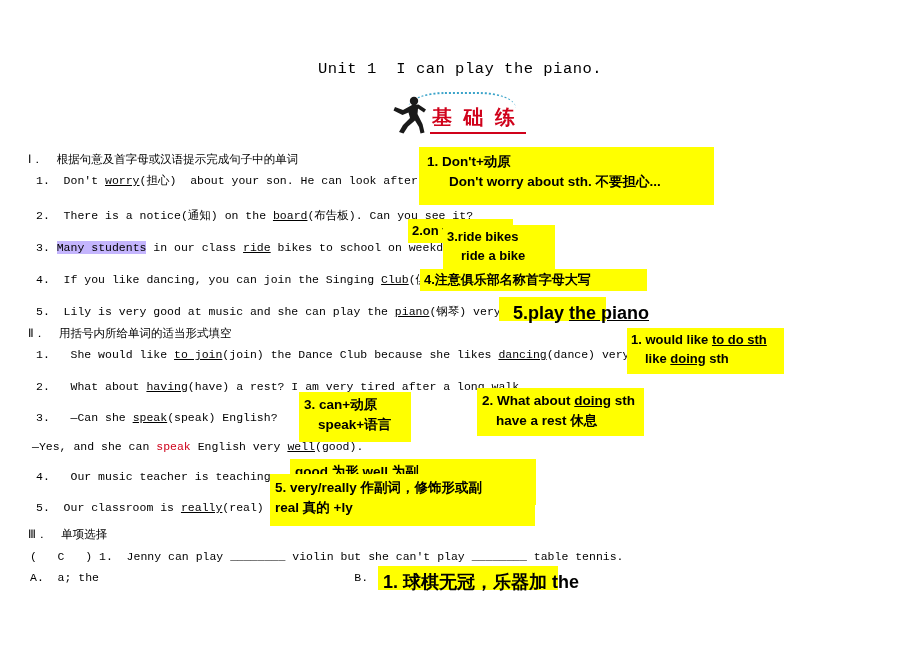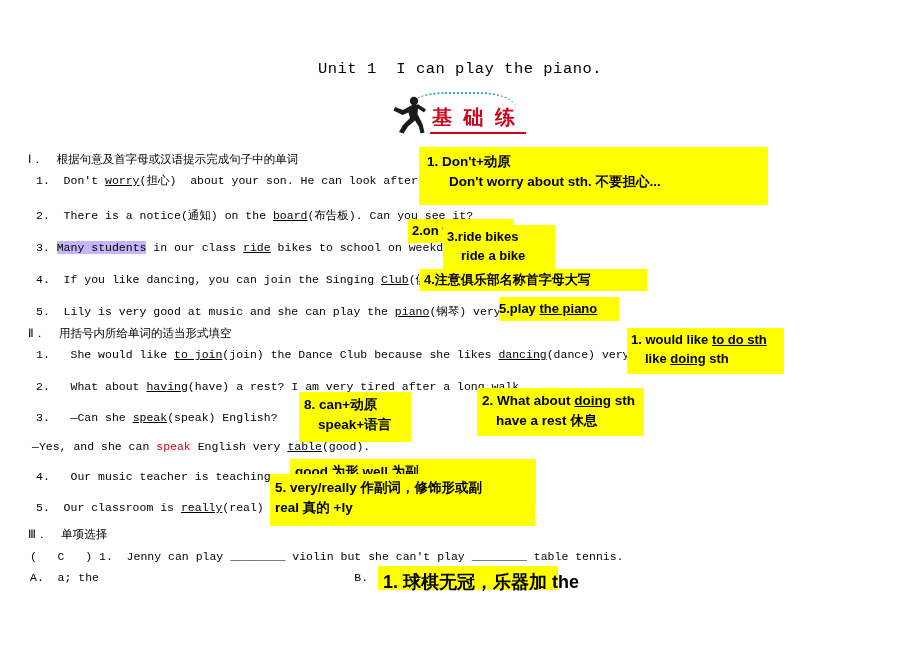--- a/index.html
+++ b/index.html
@@ -147,66 +147,66 @@
   <div class="line" style="left:36px; top:305px;">5.  Lily is very good at music and she can play the <span class="u">piano</span>(钢琴) very well.</div>
 
   <div class="sec-head" style="left:28px; top:326px;">Ⅱ．  用括号内所给单词的适当形式填空</div>
 
   <div class="line" style="left:36px; top:348px;">1.   She would like <span class="u">to join</span>(join) the Dance Club because she likes <span class="u">dancing</span>(dance) very much.</div>
 
   <div class="line" style="left:36px; top:380px;">2.   What about <span class="u">having</span>(have) a rest? I am very tired after a long walk.</div>
 
   <div class="line" style="left:36px; top:411px;">3.   —Can she <span class="u">speak</span>(speak) English?</div>
 
-  <div class="line" style="left:32px; top:440px;">—Yes, and she can <span class="red">speak</span> English very <span class="u">table</span>(good).</div>
+  <div class="line" style="left:32px; top:440px;">—Yes, and she can <span class="red">speak</span> English very <span class="u">well</span>(good).</div>
 
   <div class="line" style="left:36px; top:470px;">4.   Our music teacher is teaching us <span class="u">to play</span>(play) the piano.</div>
 
   <div class="line" style="left:36px; top:501px;">5.  Our classroom is <span class="u">really</span>(real) big.</div>
 
   <div class="sec-head" style="left:28px; top:527px;">Ⅲ．  单项选择</div>
 
   <div class="line" style="left:30px; top:550px;">(   C   ) 1.  Jenny can play ________ violin but she can't play ________ table tennis.</div>
 
   <div class="line" style="left:30px; top:571px;">A.  a; the                                     B.  the; the</div>
 
-  <div class="note" style="left:419px; top:147px; width:349px; height:58px; font-size:13.5px; padding:5px 8px;">
+  <div class="note" style="left:419px; top:147px; width:295px; height:58px; font-size:13.5px; padding:5px 8px;">
     <span class="ln">1. Don't+动原</span>
     <span class="ln ind">Don't worry about sth. 不要担心...</span>
   </div>
 
   <div class="note" style="left:408px; top:203px; width:105px; height:24px; font-size:13px; padding:3px 4px;margin-top:16px;">
     <span class="ln">2.on the board</span>
   </div>
 
   <div class="note" style="left:443px; top:225px; width:112px; height:48px; font-size:13px; padding:3px 4px;">
     <span class="ln">3.ride bikes</span>
     <span class="ln ind2">ride a bike</span>
   </div>
 
   <div class="note" style="left:420px; top:269px; width:227px; height:22px; font-size:13px; padding:2px 4px;">
     <span class="ln">4.注意俱乐部名称首字母大写</span>
   </div>
 
-  <div class="note" style="left:499px; top:297px; width:120px; height:24px; font-size:13px; padding:3px 0;">
+  <div class="note" style="left:499px; top:297px; width:107px; height:24px; font-size:18px; padding:3px 14px;">
     <span class="ln">5.play <span class="note-u">the piano</span></span>
   </div>
 
   <div class="note" style="left:627px; top:328px; width:157px; height:46px; font-size:13px; padding:3px 4px;">
     <span class="ln">1. would like <span class="note-u">to do sth</span></span>
     <span class="ln ind2">like <span class="note-u">doing</span> sth</span>
   </div>
 
   <div class="note" style="left:477px; top:371px; width:167px; height:48px; font-size:13.5px; padding:3px 5px;margin-top:17px;">
     <span class="ln">2. What about <span class="note-u">doing</span> sth</span>
     <span class="ln ind2">have a rest 休息</span>
   </div>
 
   <div class="note" style="left:299px; top:392px; width:112px; height:50px; font-size:13.5px; padding:3px 5px;">
-    <span class="ln">8. can+动原</span>
+    <span class="ln">3. can+动原</span>
     <span class="ln ind2">speak+语言</span>
   </div>
 
   <div class="note" style="left:290px; top:459px; width:246px; height:46px; font-size:13.5px; padding:3px 5px;">
     <span class="ln">good 为形 well 为副</span>
     <span class="ln">形饰动，句中含动词，选择 well</span>
   </div>
 
 
   <div class="note" style="left:270px; top:474px; width:265px; height:52px; font-size:13.5px; padding:4px 5px;">

